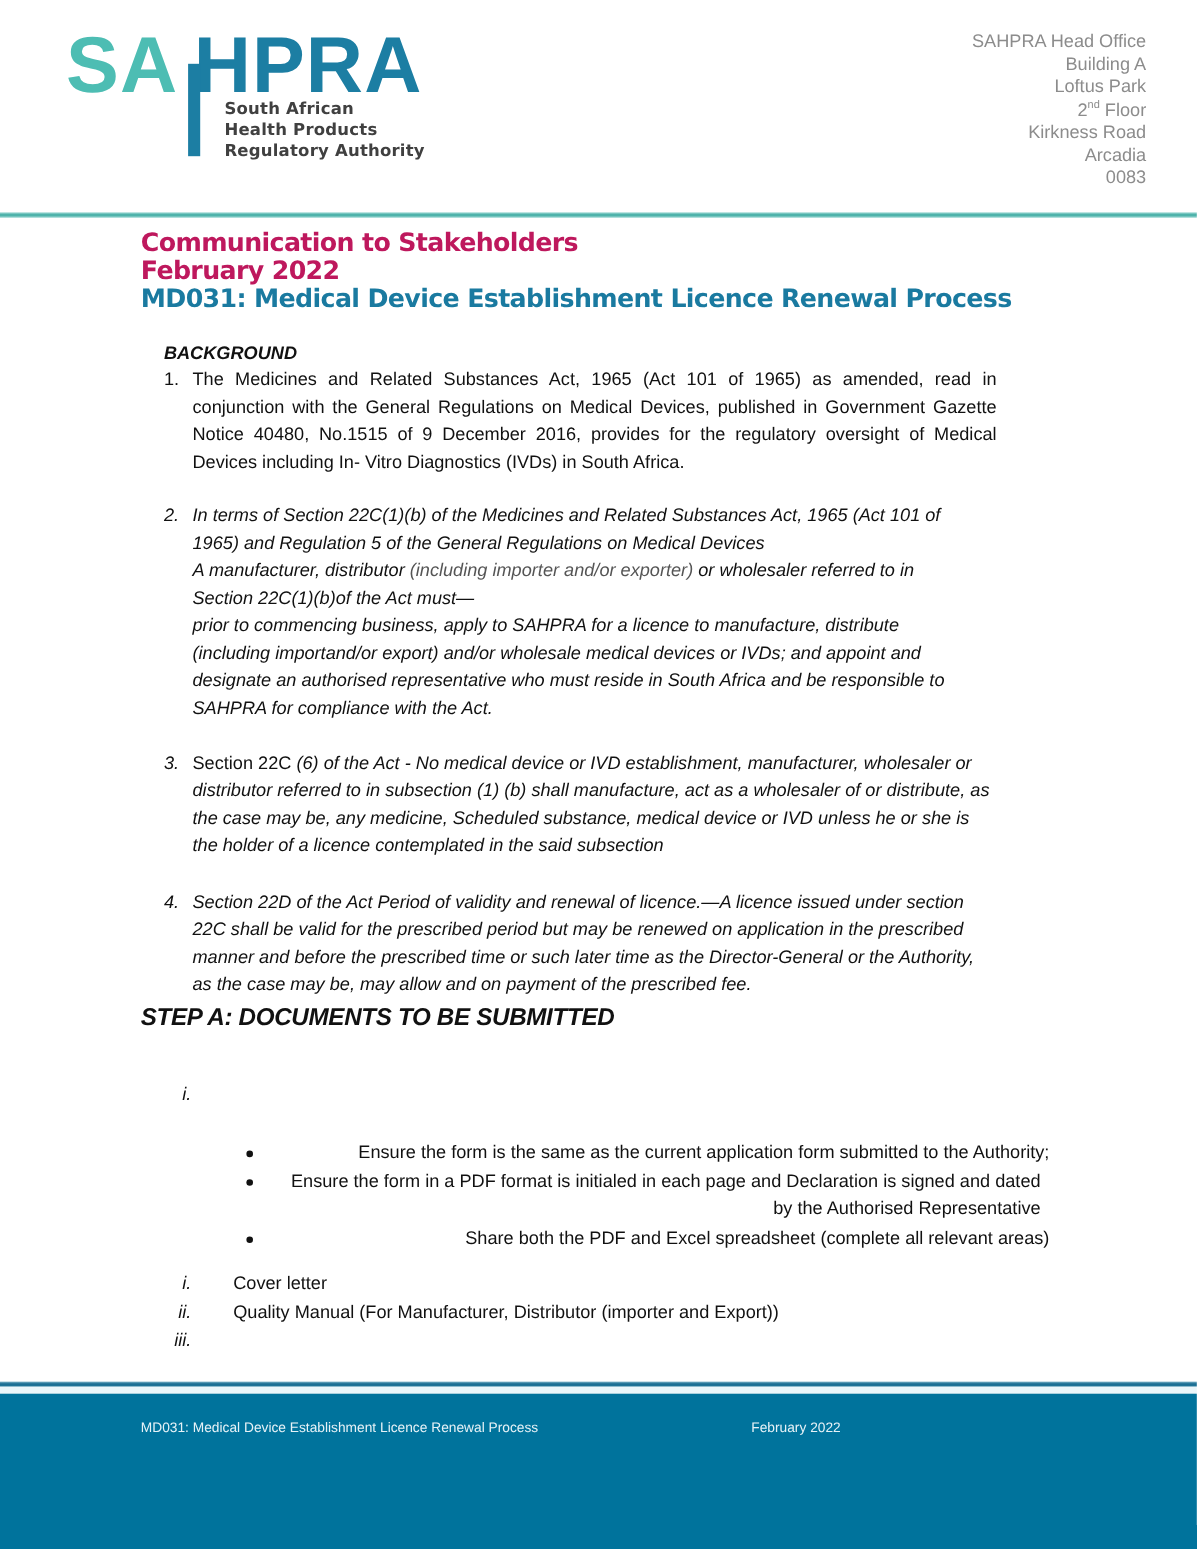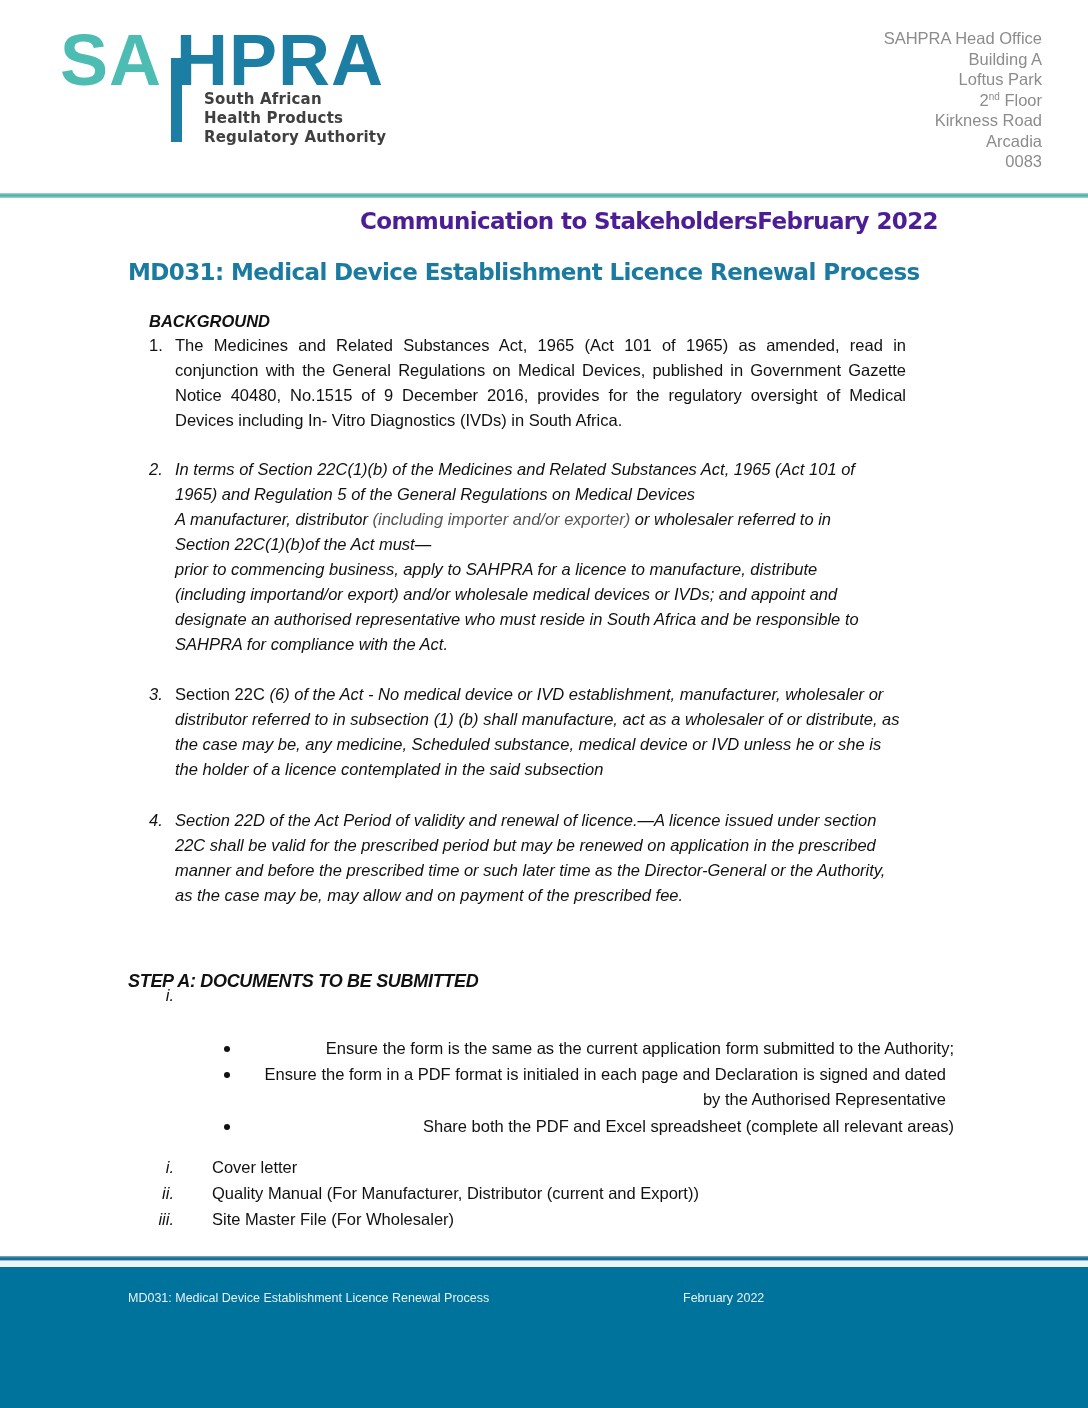--- a/index.html
+++ b/index.html
@@ -27,45 +27,45 @@
     color: #8c8c8c; font-size: 16.5px; line-height: 20.5px;
     font-family: "Liberation Sans", sans-serif;
   }
   .address sup { font-size: 10px; line-height: 0; }
   .top-rule {
     position: absolute; left: 0; top: 193px; width: 1088px; height: 5px;
     background: linear-gradient(#a9ddd9, #4fb3ab 40%, #4fb3ab 60%, #a9ddd9);
   }
   .heading-row {
     position: absolute; left: 128px; top: 208px; width: 810px;
-    display: flex; justify-content: flex-end;
-    color: #4c1d95; font-weight: bold; font-size: 23px;
-    font-family: "DejaVu Sans", sans-serif; letter-spacing: -0.6px;
+    display: flex; justify-content: space-between;
+    color: #be185d; font-weight: bold; font-size: 23px;
+    font-family: "DejaVu Sans", sans-serif; letter-spacing: -0.6px; flex-direction: column;
   }
   .doc-title {
     position: absolute; left: 128px; top: 259px;
     color: #1a7aa0; font-weight: bold; font-size: 23px;
     font-family: "DejaVu Sans", sans-serif; letter-spacing: -0.6px;
   }
   .body-text {
     font-family: "Liberation Sans", sans-serif; font-size: 16.5px; line-height: 25px; color: #111;
   }
   .bg-label {
     position: absolute; left: 149px; top: 309px;
     font-weight: bold; font-style: italic; font-size: 16.5px;
   }
   .para { position: absolute; left: 149px; width: 757px; }
   .para .num { position: absolute; left: 0; top: 0; }
   .para .txt { margin-left: 26px; text-align: justify; }
   .para .txt.left { text-align: left; }
   .ital { font-style: italic; }
   .grey { color: #555; font-style: italic; }
   .step-label {
-    position: absolute; left: 128px; top: 969px;
-    font-weight: bold; font-style: italic; font-size: 18px; letter-spacing: -0.3px;
+    position: absolute; left: 128px; top: 912px;
+    font-weight: bold; font-style: italic; font-size: 22px; letter-spacing: -0.3px;
   }
   .roman-item { position: absolute; left: 128px; width: 820px; }
   .roman-item .rn { position: absolute; left: 0; width: 46px; text-align: right; font-style: italic; }
   .roman-item .rt { margin-left: 84px; }
   .bullet { position: absolute; left: 224px; width: 730px; }
   .bullet .dot { position: absolute; left: 0; top: 10px; width: 6px; height: 6px; border-radius: 50%; background: #111; }
   .bullet .bt { margin-left: 32px; text-align: right; }
   .footer-rule-top {
     position: absolute; left: 0; top: 1256px; width: 1088px; height: 5px;
     background: linear-gradient(#7fb3c8, #1a6f94 40%, #1a6f94 70%, #cfe8f0);
@@ -159,25 +159,24 @@
   <span class="dot"></span>
   <div class="bt">Share both the PDF and Excel spreadsheet (complete all relevant areas)</div>
 </div>
 
 <div class="roman-item body-text" style="top:1155px;">
   <span class="rn">i.</span>
   <div class="rt">Cover letter</div>
 </div>
 <div class="roman-item body-text" style="top:1181px;">
   <span class="rn">ii.</span>
-  <div class="rt">Quality Manual (For Manufacturer, Distributor (current and Export))</div>
+  <div class="rt">Quality Manual (For Manufacturer, Distributor (importer and Export))</div>
 </div>
 <div class="roman-item body-text" style="top:1207px;">
   <span class="rn">iii.</span>
-  <div class="rt">Site Master File (For Wholesaler)</div>
 </div>
 
 <div class="footer-rule-top"></div>
 <div class="footer-rule-gap"></div>
 <div class="footer">
   <span class="footer-title">MD031: Medical Device Establishment Licence Renewal Process</span>
   <span class="footer-date">February 2022</span>
 </div>
 
 </body></html>

